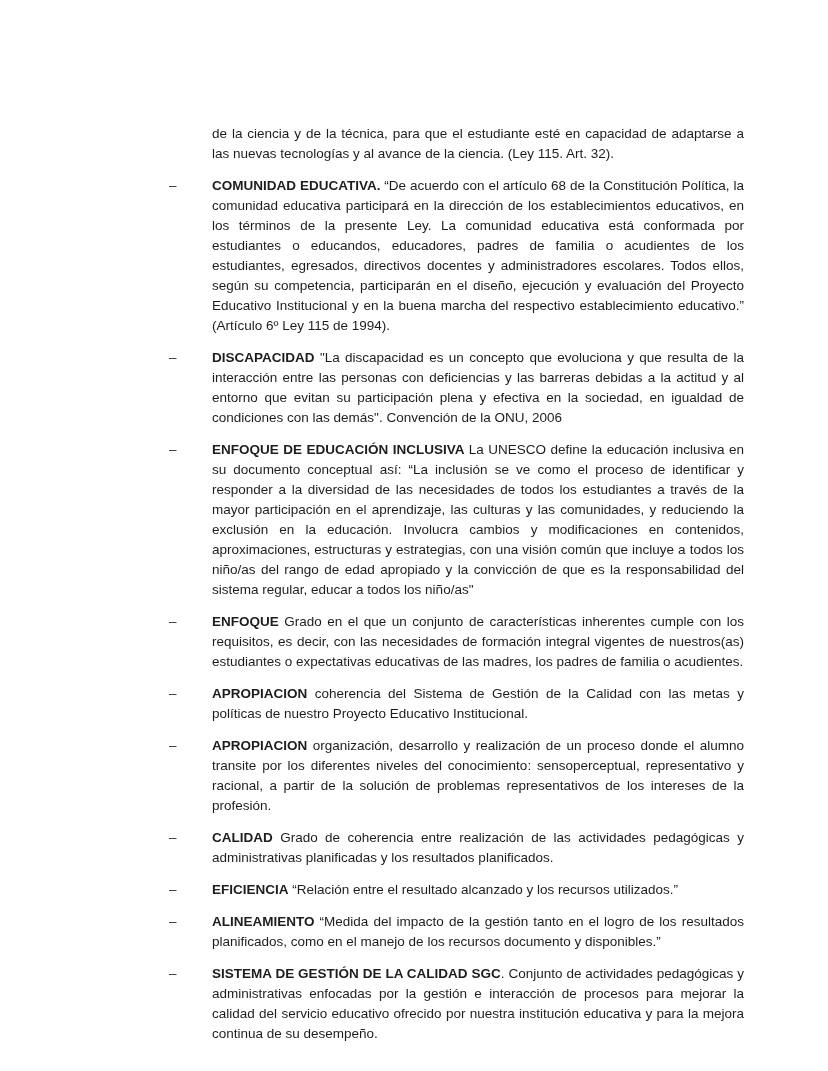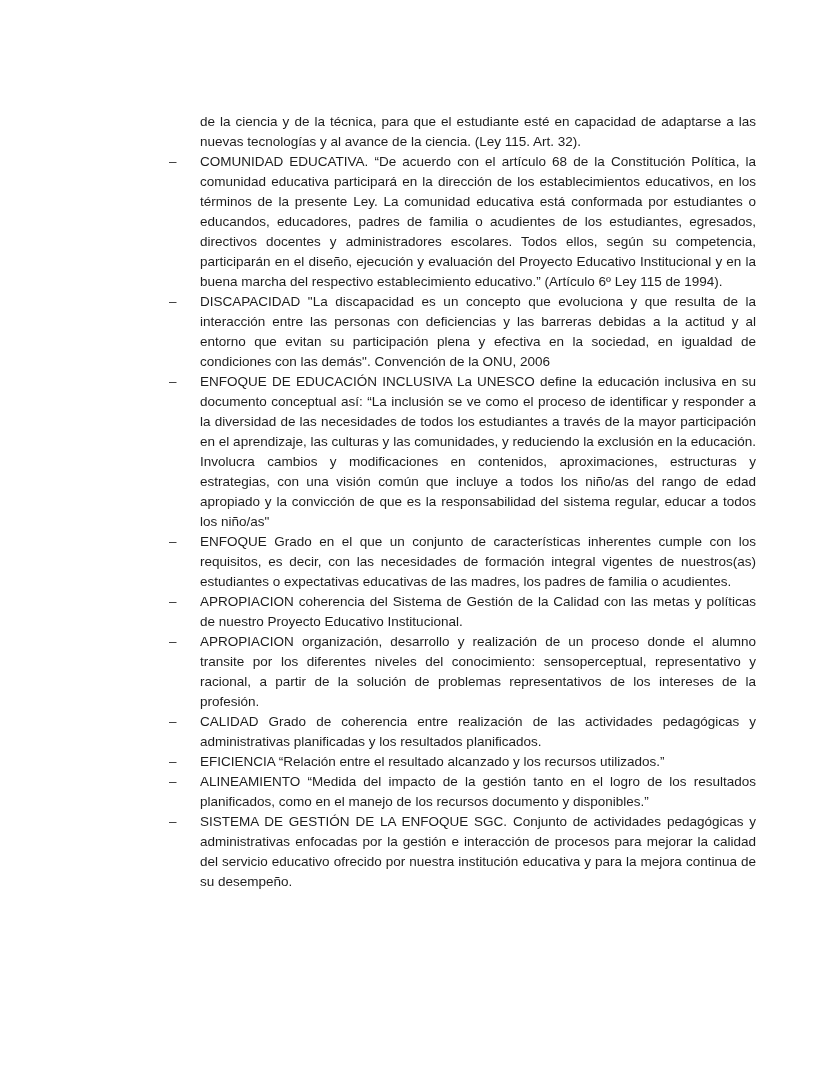--- a/index.html
+++ b/index.html
@@ -18,33 +18,33 @@
     position: absolute;
     left: 200px;
     top: 112px;
     width: 556px;
     color: #1d1d1d;
     font-size: 13.5px;
     line-height: 20px;
     text-align: justify;
   }
   .text-block p {
-    margin: 0;
+    margin: 12px;
   }
   .def-item {
     position: relative;
   }
   .dash {
     position: absolute;
     left: -31px;
     top: 0;
     color: #2a2a2a;
   }
   .term {
-    font-weight: normal;
+    font-weight: bold;
   }
 </style>
 </head>
 <body>
 
 <div class="text-block">
 
   <p>de la ciencia y de la técnica, para que el estudiante esté en capacidad de adaptarse a las nuevas tecnologías y al avance de la ciencia. (Ley 115. Art. 32).</p>
 
   <div class="def-item">
@@ -87,16 +87,16 @@
     <p><span class="term">EFICIENCIA</span><span> “Relación entre el resultado alcanzado y los recursos utilizados.”</span></p>
   </div>
 
   <div class="def-item">
     <span class="dash">–</span>
     <p><span class="term">ALINEAMIENTO</span><span> “Medida del impacto de la gestión tanto en el logro de los resultados planificados, como en el manejo de los recursos documento y disponibles.”</span></p>
   </div>
 
   <div class="def-item">
     <span class="dash">–</span>
-    <p><span class="term">SISTEMA DE GESTIÓN DE LA ENFOQUE SGC</span><span>. Conjunto de actividades pedagógicas y administrativas enfocadas por la gestión e interacción de procesos para mejorar la calidad del servicio educativo ofrecido por nuestra institución educativa y para la mejora continua de su desempeño.</span></p>
+    <p><span class="term">SISTEMA DE GESTIÓN DE LA CALIDAD SGC</span><span>. Conjunto de actividades pedagógicas y administrativas enfocadas por la gestión e interacción de procesos para mejorar la calidad del servicio educativo ofrecido por nuestra institución educativa y para la mejora continua de su desempeño.</span></p>
   </div>
 
 </div>
 
 </body></html>

